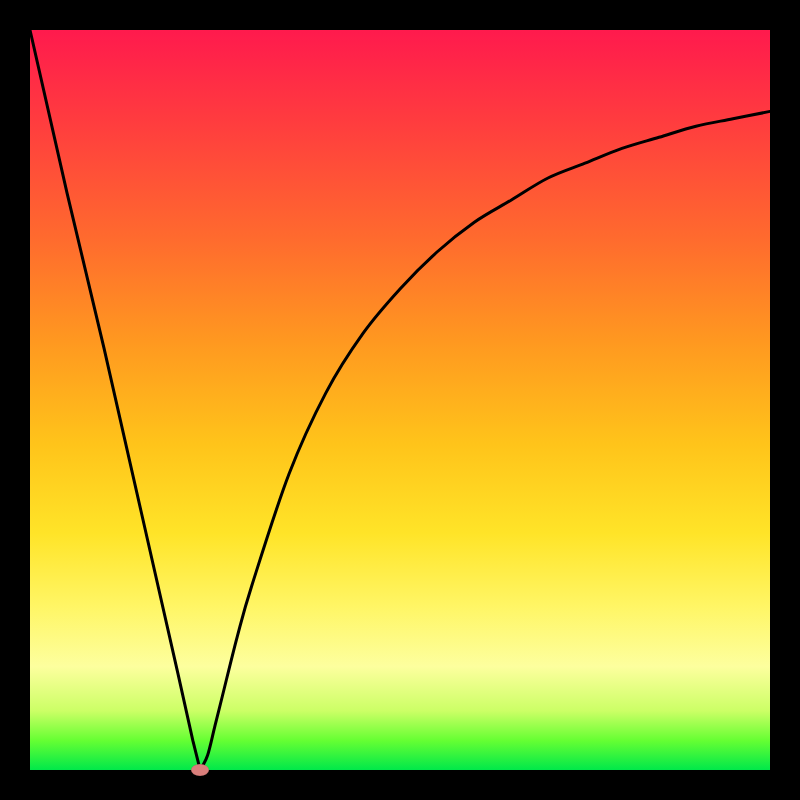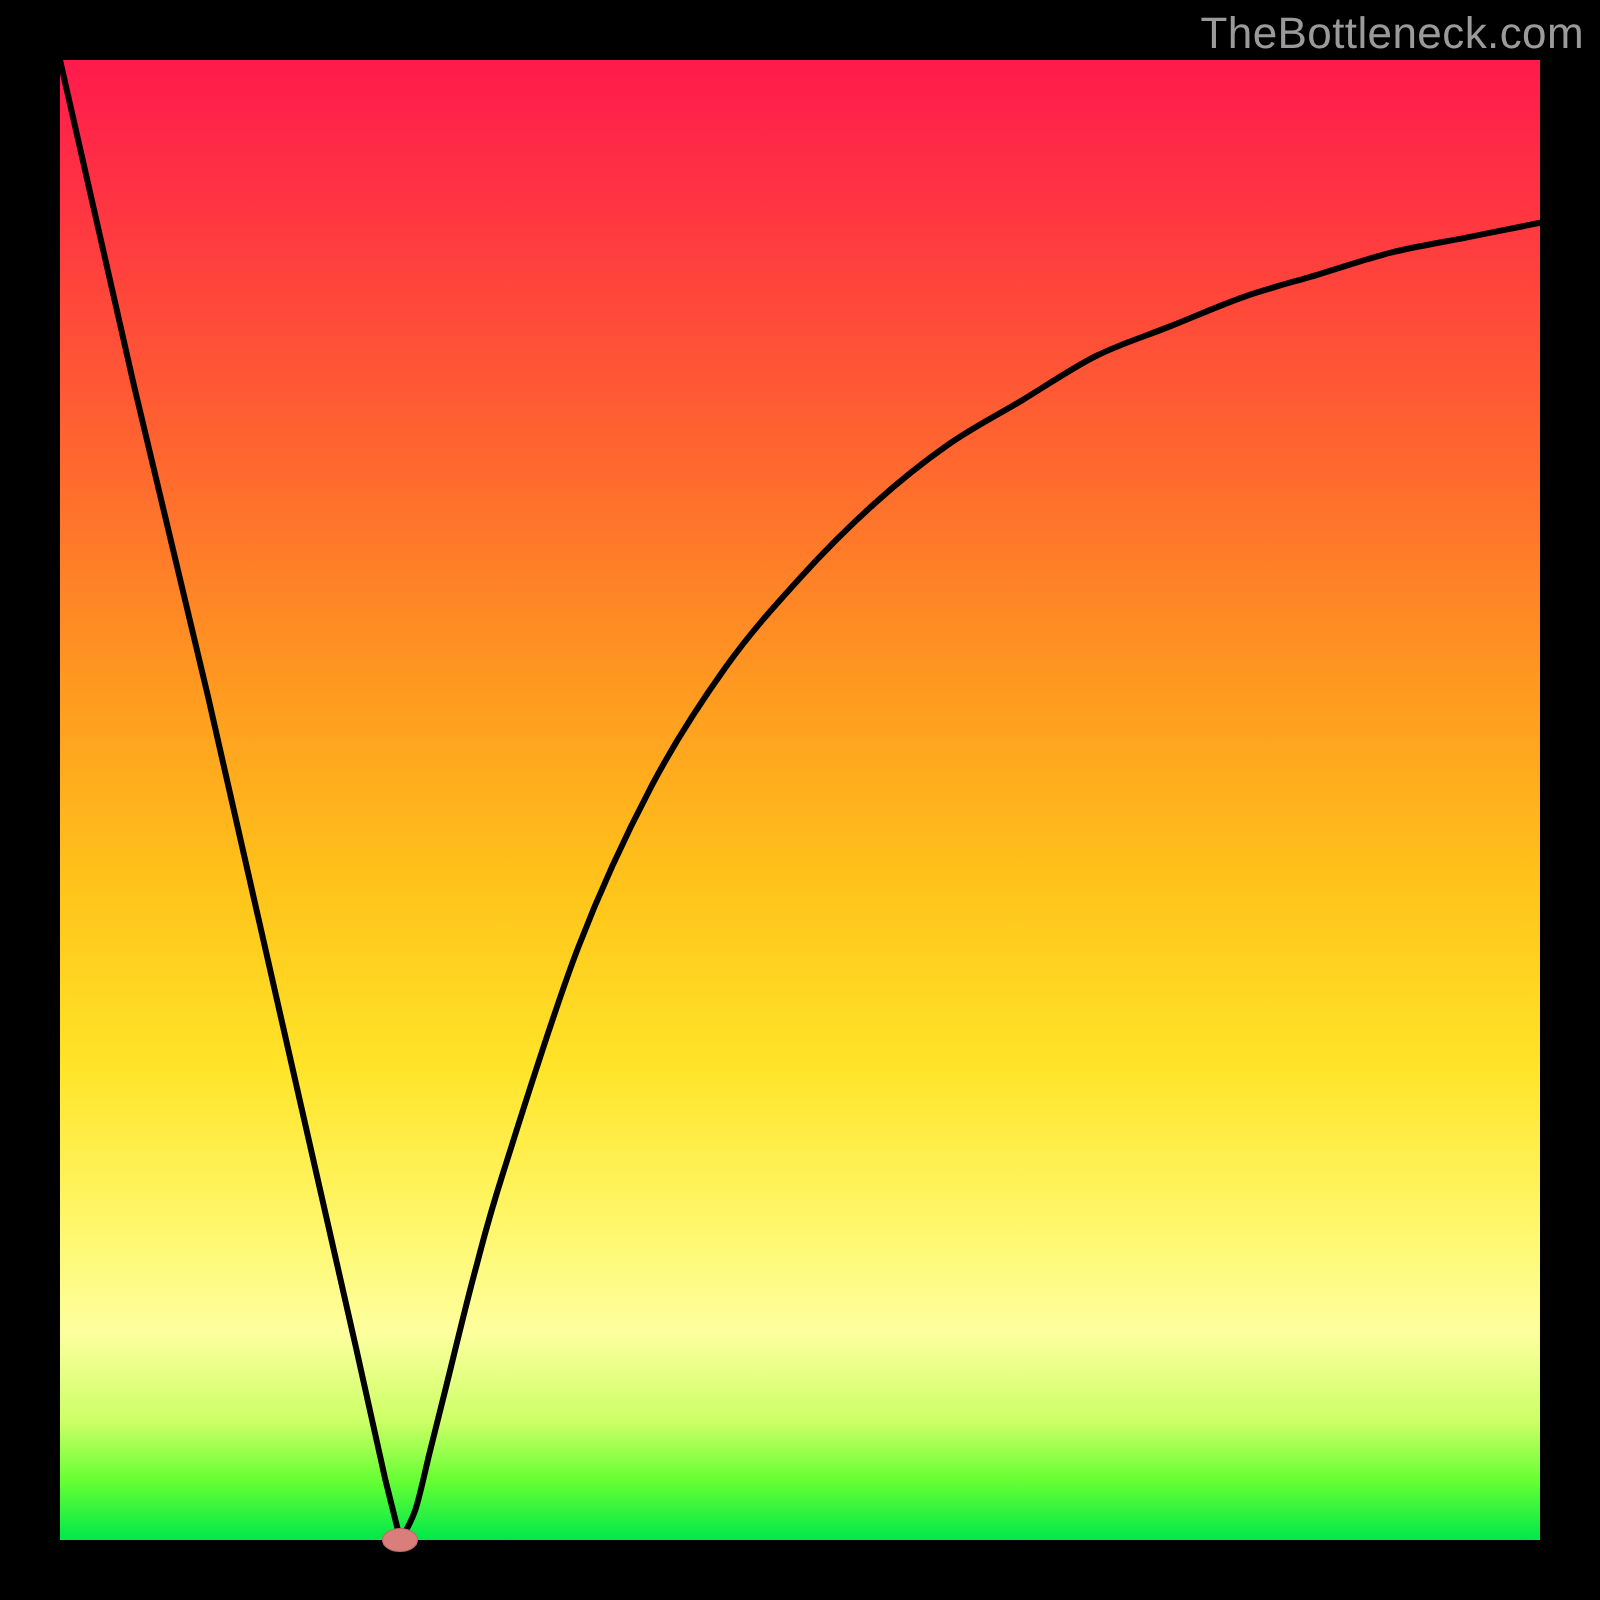--- a/index.html
+++ b/index.html
@@ -65,20 +65,19 @@
     background: #d97e7b;
     border-radius: 50%;
     transform: translate(-50%, -50%);
     box-shadow: 0 0 0 0.5px rgba(0,0,0,0.15) inset;
   }
 </style>
 </head>
 <body>
 
 <div class="frame">
-  <div class="watermark">TheBottleneck.com</div>
   <div class="plot">
     <svg class="curve" viewBox="0 0 740 740" preserveAspectRatio="none">
       <path id="curve-path" fill="none" stroke="#000" stroke-width="3" stroke-linejoin="round" stroke-linecap="round" d="M 0.00 0.00 L 37.00 162.80 L 74.00 318.20 L 111.00 481.00 L 148.00 643.80 L 162.80 710.40 L 170.20 740.00 C 171.43 737.53, 175.13 732.60, 177.60 725.20 C 180.07 717.80, 182.53 705.47, 185.00 695.60 C 187.47 685.73, 188.70 680.80, 192.40 666.00 C 196.10 651.20, 202.27 625.30, 207.20 606.80 C 212.13 588.30, 213.37 582.13, 222.00 555.00 C 230.63 527.87, 246.67 476.07, 259.00 444.00 C 271.33 411.93, 283.67 386.03, 296.00 362.60 C 308.33 339.17, 320.67 320.67, 333.00 303.40 C 345.33 286.13, 357.67 272.57, 370.00 259.00 C 382.33 245.43, 394.67 233.10, 407.00 222.00 C 419.33 210.90, 431.67 201.03, 444.00 192.40 C 456.33 183.77, 468.67 177.60, 481.00 170.20 C 493.33 162.80, 505.67 154.17, 518.00 148.00 C 530.33 141.83, 542.67 138.13, 555.00 133.20 C 567.33 128.27, 579.67 122.72, 592.00 118.40 C 604.33 114.08, 616.67 111.00, 629.00 107.30 C 641.33 103.60, 653.67 99.28, 666.00 96.20 C 678.33 93.12, 690.67 91.27, 703.00 88.80 C 715.33 86.33, 733.83 82.63, 740.00 81.40"></path>
     </svg>
     <div id="min-marker" class="marker" style="left: 170.2px; top: 740px;"></div>
   </div>
 </div>
 
 </body></html>

